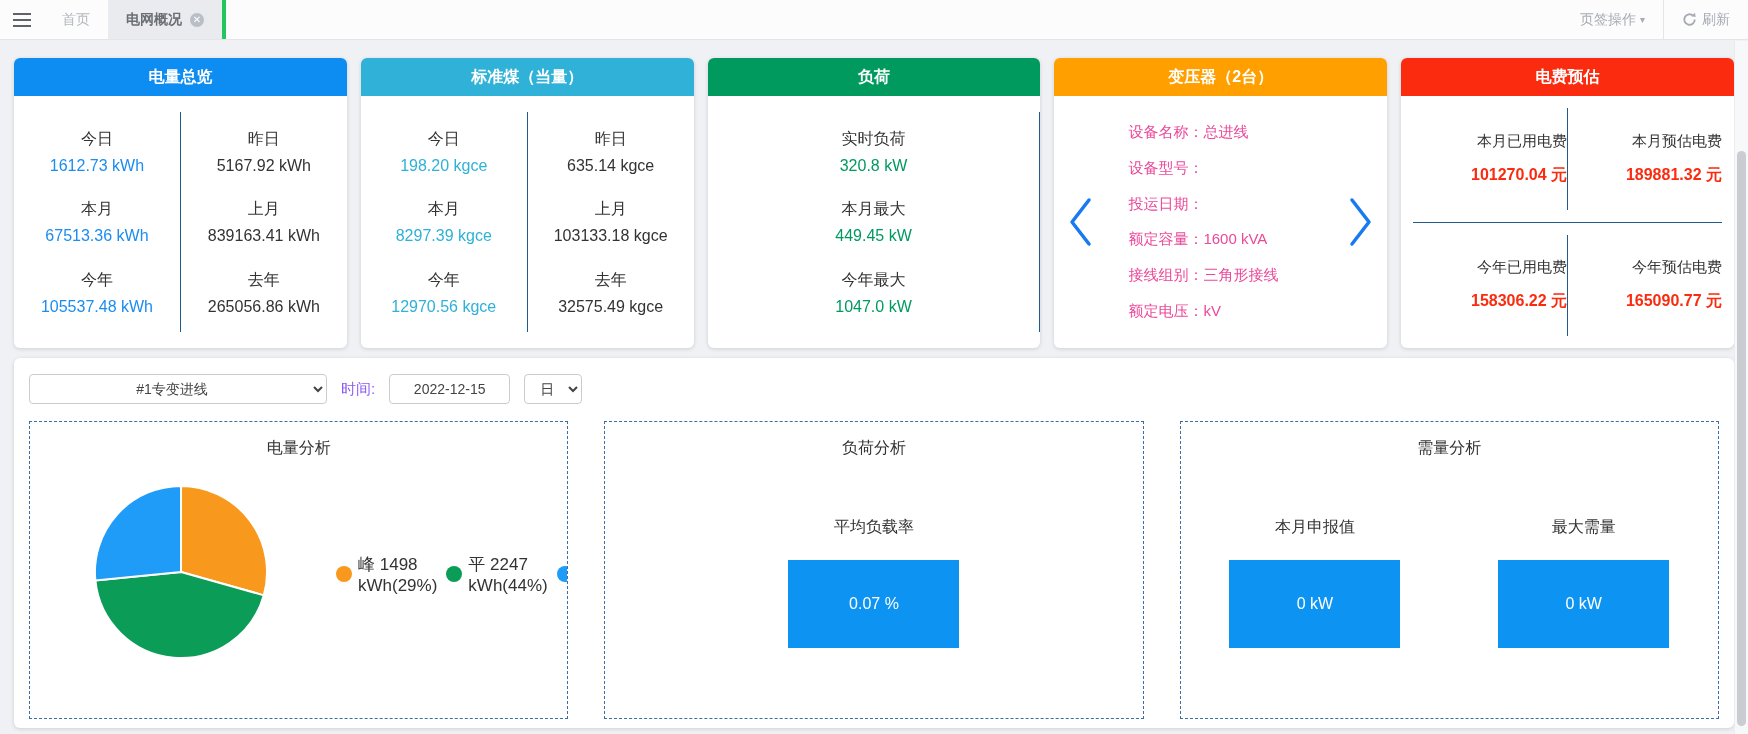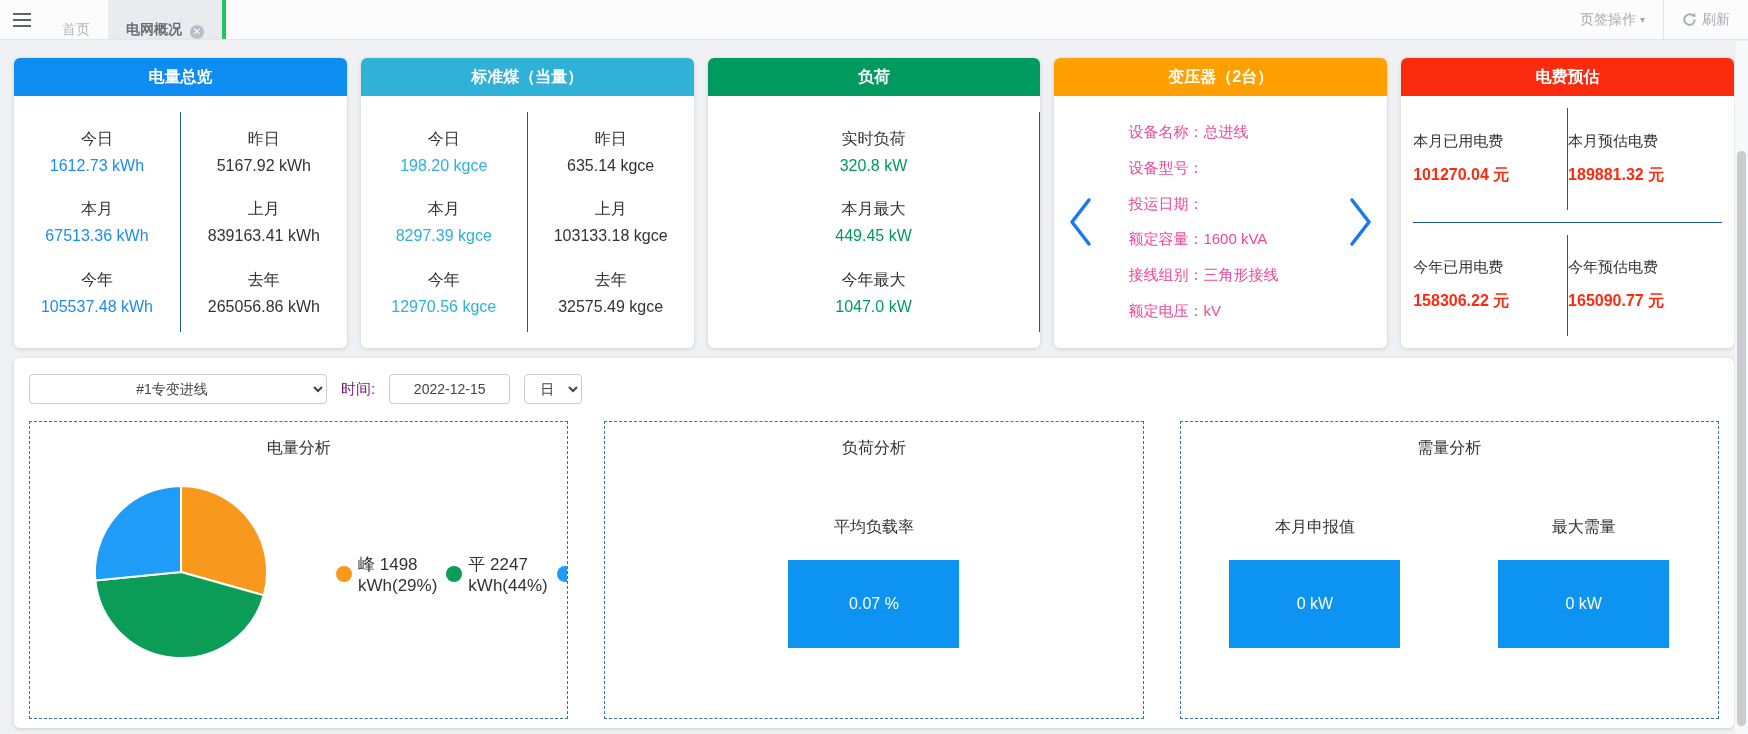--- a/index.html
+++ b/index.html
@@ -4,21 +4,21 @@
 <style>
   * { margin:0; padding:0; box-sizing:border-box; }
   html,body { width:1748px; height:734px; overflow:hidden; }
   body { font-family:"Liberation Sans","DejaVu Sans",sans-serif; background:#eff1f4; color:#333; }
   .app { position:relative; width:1748px; height:734px; }
 
   
   .topbar { height:40px; background:#fcfcfc; border-bottom:1px solid #e3e5e8; display:flex; align-items:stretch; }
   .hamburger { width:44px; display:flex; flex-direction:column; justify-content:center; align-items:center; gap:4px; cursor:pointer; }
   .hamburger span { display:block; width:18px; height:2px; background:#5f6368; }
-  .tab { display:flex; align-items:flex-end; padding:0 18px; font-size:14px; color:#b3b7bd; cursor:pointer; }
+  .tab { display:flex; align-items:center; padding:16px 18px; font-size:14px; color:#b3b7bd; cursor:pointer; }
   .tab.active { background:#e9ebee; color:#6b6f75; border-right:4px solid #22c55e;font-weight:bold; }
   .tab-close { display:inline-flex; align-items:center; justify-content:center; width:14px; height:14px; border-radius:50%; background:#b9bfc7; color:#fff; font-size:10px; line-height:1; margin-left:8px; }
   .topbar-spacer { flex:1; }
   .top-action { display:flex; align-items:center; font-size:14px; color:#a6abb3; padding:0 18px; cursor:pointer; }
   .top-sep { width:1px; background:#e3e5e8; }
   .caret { font-size:10px; margin-left:4px; }
   .refresh-svg { margin-right:5px; }
 
   
   .cards-row { display:flex; gap:14px; margin:18px 14px 0 14px; }
@@ -44,31 +44,31 @@
   .tx-body { display:flex; align-items:center; height:252px; padding:0 6px; }
   .tx-arrow { width:40px; height:80px; display:flex; align-items:center; justify-content:center; cursor:pointer; background:none; border:none; }
   .tx-list { flex:1; height:100%; display:flex; flex-direction:column; justify-content:space-evenly; padding:10px 0 10px 28px; }
   .tx-row { font-size:15px; color:#ec4899; text-align:left; }
 
   
   .fee-body { display:flex; flex-direction:column; height:252px; }
   .fee-row { flex:1; display:flex; }
   .fee-row + .fee-row { border-top:1px solid #1d5c8c; margin:0 12px; }
   .fee-row.first { margin:0 12px; }
-  .fee-cell { flex:1; display:flex; flex-direction:column; justify-content:center; align-items:flex-start; }
+  .fee-cell { flex:1; display:flex; flex-direction:column; justify-content:center; align-items:flex-end; }
   .fee-cell .lbl { font-size:15px; color:#333; margin-bottom:14px; }
   .fee-cell .val { font-size:16px; font-weight:700; color:#fb2b0f; }
   .fee-vsep { width:1px; background:#1d5c8c; margin:12px 0; }
 
   
   .lower { margin:10px 14px 0 14px; background:#fff; border-radius:6px; box-shadow:0 1px 4px rgba(0,0,0,.14); padding:16px 15px 14px 15px; height:370px; }
   .filter-row { display:flex; align-items:center; gap:14px; }
   select, input[type=text] { font-family:inherit; font-size:14px; color:#444; border:1px solid #c8ccd0; border-radius:4px; background:#fff; height:30px; }
   .line-select { width:298px; text-align:center; text-align-last:center; }
-  .time-label { font-size:15px; color:#701a75; }
+  .time-label { font-size:15px; color:#8b5cf6; }
   .date-input { width:121px; text-align:center; }
   .period-select { width:58px; text-align:center; text-align-last:center; }
 
   .panels-row { display:flex; gap:36px; margin-top:17px; }
   .dashed-panel { flex:1; height:298px; border:1px dashed #3a6ea5; overflow:hidden; }
   .panel-title { margin-top:16px; text-align:center; font-size:16px; color:#333; }
 
   .pie-row { display:flex; align-items:center; margin-top:24px; }
   .pie-wrap { margin-left:62px; }
   .legend { margin-left:66px; display:flex; flex-direction:row; gap:9px; }

